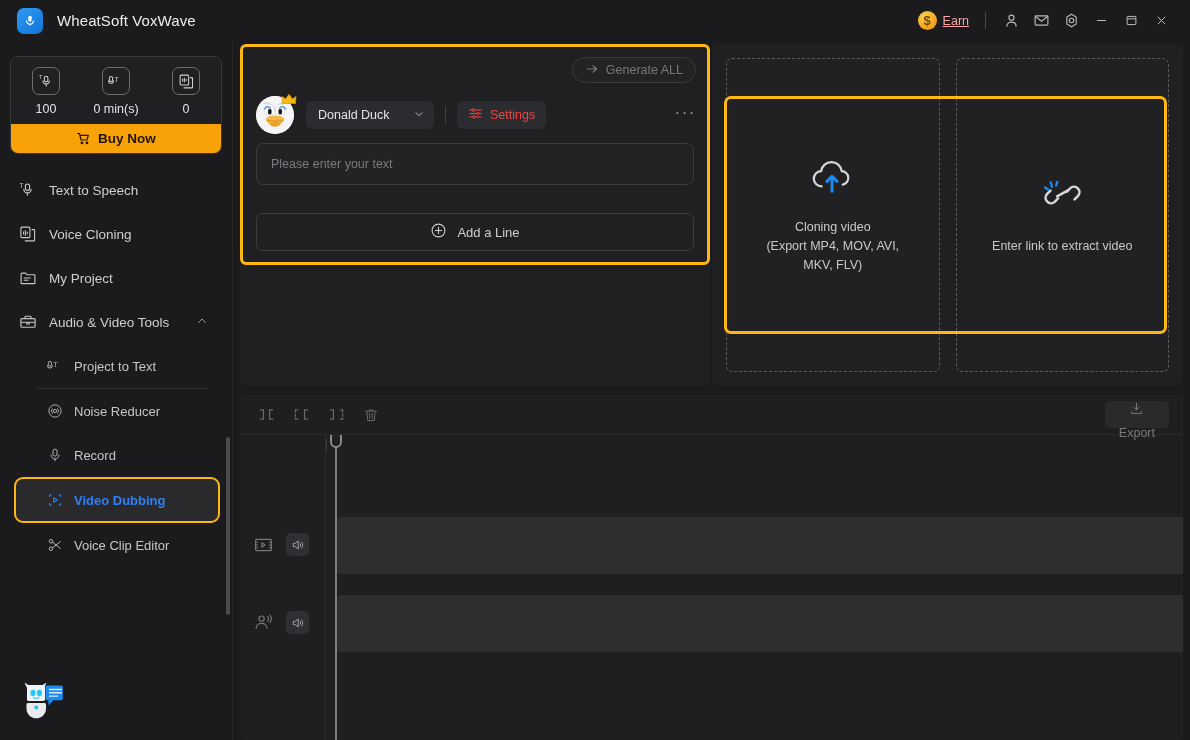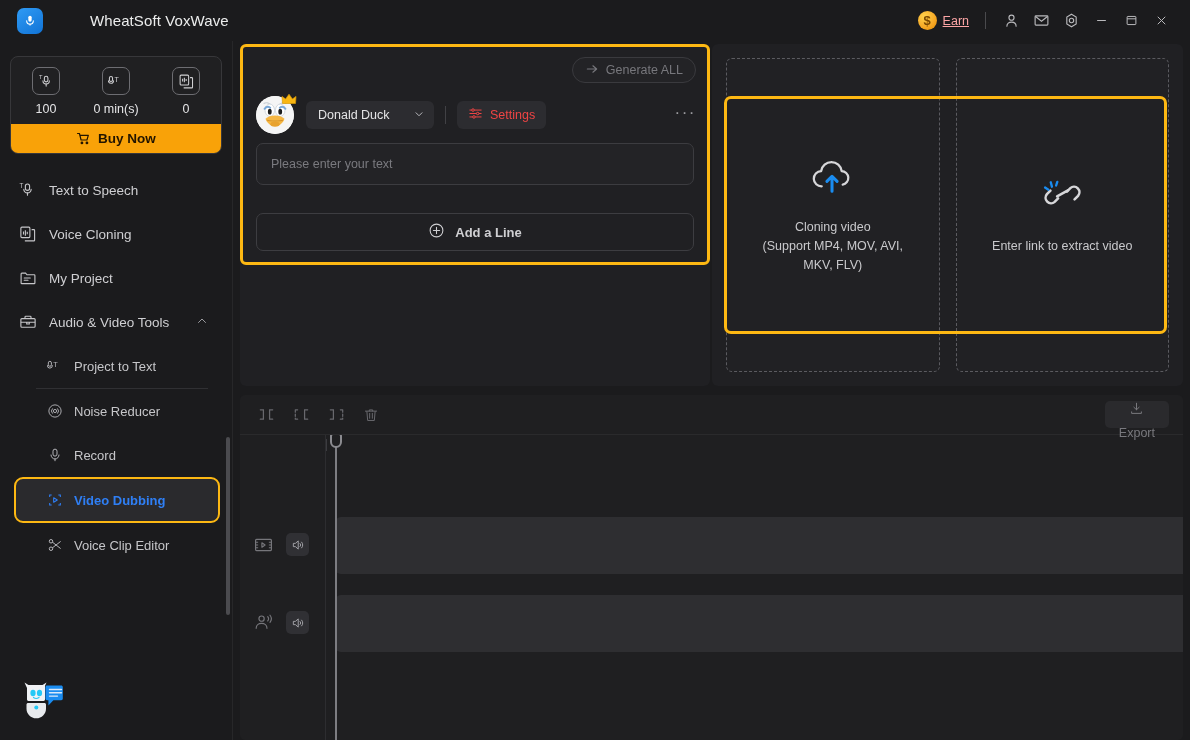--- a/index.html
+++ b/index.html
@@ -9,21 +9,21 @@
     font-family: "Liberation Sans", sans-serif;
     color: #d8d8da;
     overflow: hidden;
   }
   .app { position: relative; width: 1190px; height: 740px; }
 
   
   .titlebar {
     position: absolute; left: 0; top: 0; width: 1190px; height: 41px;
     background: #1b1b1d;
-    display: flex; align-items: center; gap: 33px;
+    display: flex; align-items: center;
   }
   .logo {
     width: 26px; height: 26px; margin-left: 17px; border-radius: 7px;
     background: linear-gradient(145deg,#2f9bf5 0%, #1173d6 100%);
     display: flex; align-items: center; justify-content: center;
     flex: 0 0 auto;
   }
   .logo svg { display:block; }
   .app-title {
     margin-left: 14px; font-size: 15px; color: #eceded; letter-spacing: .1px;
@@ -150,21 +150,21 @@
   .text-input {
     position: absolute; left: 16px; top: 99px; width: 438px; height: 42px;
     background: #232326; border: 1px solid #3c3c40; border-radius: 7px;
     display: flex; align-items: center; padding: 0 14px;
     font-size: 12.5px; color: #7a7a7f; cursor: text;
   }
   .add-line {
     position: absolute; left: 16px; top: 169px; width: 438px; height: 38px;
     border: 1px solid #3d3d41; border-radius: 7px; background: #202023;
     display: flex; align-items: center; justify-content: center; gap: 10px;
-    font-size: 13px; color: #cfcfd2; cursor: pointer; font-weight: bold;
+    font-size: 13px; color: #cfcfd2; cursor: pointer;
   }
 
   
   .upload-card {
     position: absolute; left: 479px; top: 3px; width: 471px; height: 342px;
     background: #202023; border-radius: 6px;
   }
   .upload-hl {
     position: absolute; left: 491px; top: 55px; width: 443px; height: 238px;
     border: 3px solid #fdb813; border-radius: 7px;
@@ -538,21 +538,21 @@
       <div class="drop-grid">
         <div class="drop">
           <span>
             <svg width="47" height="40" viewBox="0 0 48 40" fill="none">
               <path d="M13 30.5a7.8 7.8 0 0 1-.6-15.6A10.6 10.6 0 0 1 33.4 15a6.9 6.9 0 0 1 1 13.7" stroke="#d6d6d9" stroke-width="2.3" stroke-linecap="round" stroke-linejoin="round"></path>
               <path d="M23.5 35.5V20.5M18.3 25.5l5.2-5.2 5.2 5.2" stroke="#1a8cf0" stroke-width="3.1" stroke-linecap="round" stroke-linejoin="round"></path>
             </svg>
           </span>
           <div class="drop-label">
             <div>Cloning video</div>
-            <div>(Support MP4, MOV, AVI,</div>
+            <div>(Export MP4, MOV, AVI,</div>
             <div>MKV, FLV)</div>
           </div>
         </div>
 
         <div class="drop">
           <span>
             <svg width="47" height="40" viewBox="0 0 48 40" fill="none">
               <path d="M19.5 23.5 16 27a5.6 5.6 0 0 1-7.9-7.9l3.6-3.6" stroke="#d6d6d9" stroke-width="2.6" stroke-linecap="round"></path>
               <path d="M28.5 16.5 32 13a5.6 5.6 0 0 1 7.9 7.9l-3.6 3.6" stroke="#d6d6d9" stroke-width="2.6" stroke-linecap="round"></path>
               <path d="M18.5 21.5l11-6.3" stroke="#d6d6d9" stroke-width="2.6" stroke-linecap="round"></path>

